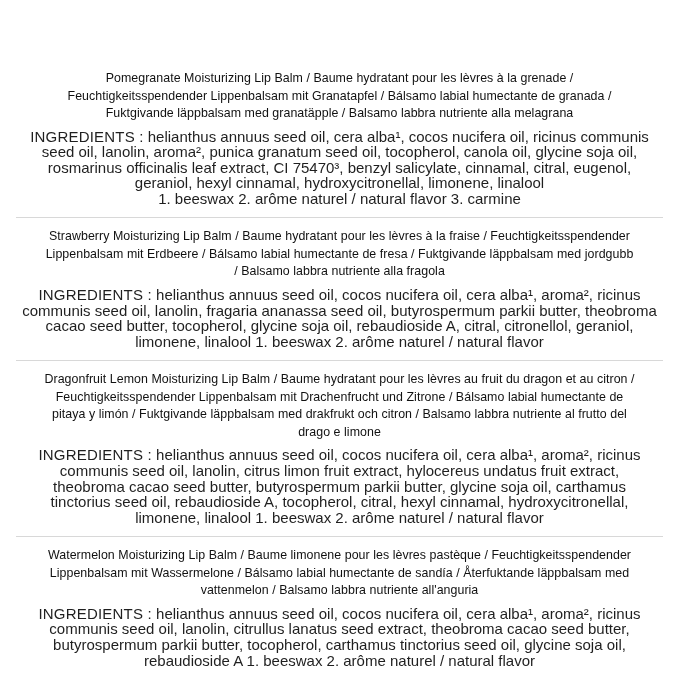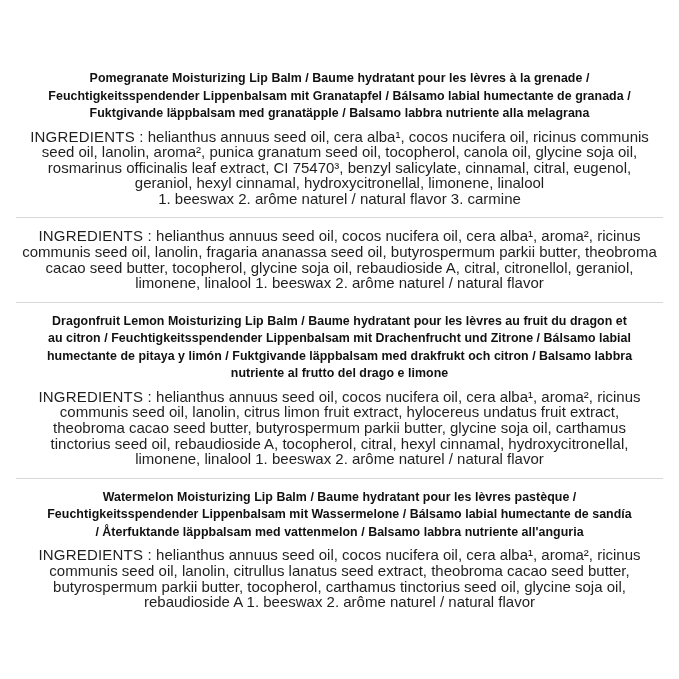--- a/index.html
+++ b/index.html
@@ -19,21 +19,21 @@
     height: 679px;
     box-sizing: border-box;
     padding: 70px 16px 0 16px;
   }
   .product {
     text-align: center;
   }
   .product-title {
     font-size: 12.4px;
     line-height: 17.5px;
-    font-weight: 700;
+    font-weight: 400;
     color: #111111;
     letter-spacing: 0.05px;
     padding: 0 28px;
   }
   .ingredients {
     font-size: 15px;
     line-height: 15.6px;
     color: #1f1f1f;
     margin-top: 6px;
     padding: 0 6px;
@@ -62,20 +62,21 @@
     <div class="ingredients">
       <span class="ing-label">INGREDIENTS :</span>
       <span>helianthus annuus seed oil, cera alba¹, cocos nucifera oil, ricinus communis seed oil, lanolin, aroma², punica granatum seed oil, tocopherol, canola oil, glycine soja oil, rosmarinus officinalis leaf extract, CI 75470³, benzyl salicylate, cinnamal, citral, eugenol, geraniol, hexyl cinnamal, hydroxycitronellal, limonene, linalool</span>
       <span class="seg">1. beeswax     2. arôme naturel / natural flavor     3. carmine</span>
     </div>
   </div>
 
   <hr class="sep">
 
   <div class="product">
+    <div class="product-title">Strawberry Moisturizing Lip Balm / Baume hydratant pour les lèvres à la fraise / Feuchtigkeitsspendender Lippenbalsam mit Erdbeere / Bálsamo labial humectante de fresa / Fuktgivande läppbalsam med jordgubb / Balsamo labbra nutriente alla fragola</div>
     <div class="ingredients">
       <span class="ing-label">INGREDIENTS :</span>
       <span>helianthus annuus seed oil, cocos nucifera oil, cera alba¹, aroma², ricinus communis seed oil, lanolin, fragaria ananassa seed oil, butyrospermum parkii butter, theobroma cacao seed butter, tocopherol, glycine soja oil, rebaudioside A, citral, citronellol, geraniol, limonene, linalool</span>
       <span class="seg">1. beeswax     2. arôme naturel / natural flavor</span>
     </div>
   </div>
 
   <hr class="sep">
 
   <div class="product">
@@ -83,21 +84,21 @@
     <div class="ingredients">
       <span class="ing-label">INGREDIENTS :</span>
       <span>helianthus annuus seed oil, cocos nucifera oil, cera alba¹, aroma², ricinus communis seed oil, lanolin, citrus limon fruit extract, hylocereus undatus fruit extract, theobroma cacao seed butter, butyrospermum parkii butter, glycine soja oil, carthamus tinctorius seed oil, rebaudioside A, tocopherol, citral, hexyl cinnamal, hydroxycitronellal, limonene, linalool</span>
       <span class="seg">1. beeswax     2. arôme naturel / natural flavor</span>
     </div>
   </div>
 
   <hr class="sep">
 
   <div class="product">
-    <div class="product-title">Watermelon Moisturizing Lip Balm / Baume hydratant pour les lèvres pastèque / Feuchtigkeitsspendender Lippenbalsam mit Wassermelone / Bálsamo labial humectante de sandía / Återfuktande läppbalsam med vattenmelon / Balsamo labbra nutriente all'anguria</div>
+    <div class="product-title">Watermelon Moisturizing Lip Balm / Baume limonene pour les lèvres pastèque / Feuchtigkeitsspendender Lippenbalsam mit Wassermelone / Bálsamo labial humectante de sandía / Återfuktande läppbalsam med vattenmelon / Balsamo labbra nutriente all'anguria</div>
     <div class="ingredients">
       <span class="ing-label">INGREDIENTS :</span>
       <span>helianthus annuus seed oil, cocos nucifera oil, cera alba¹, aroma², ricinus communis seed oil, lanolin, citrullus lanatus seed extract, theobroma cacao seed butter, butyrospermum parkii butter, tocopherol, carthamus tinctorius seed oil, glycine soja oil, rebaudioside A</span>
       <span class="seg">1. beeswax     2. arôme naturel / natural flavor</span>
     </div>
   </div>
 
 </div>
 
 </body></html>

